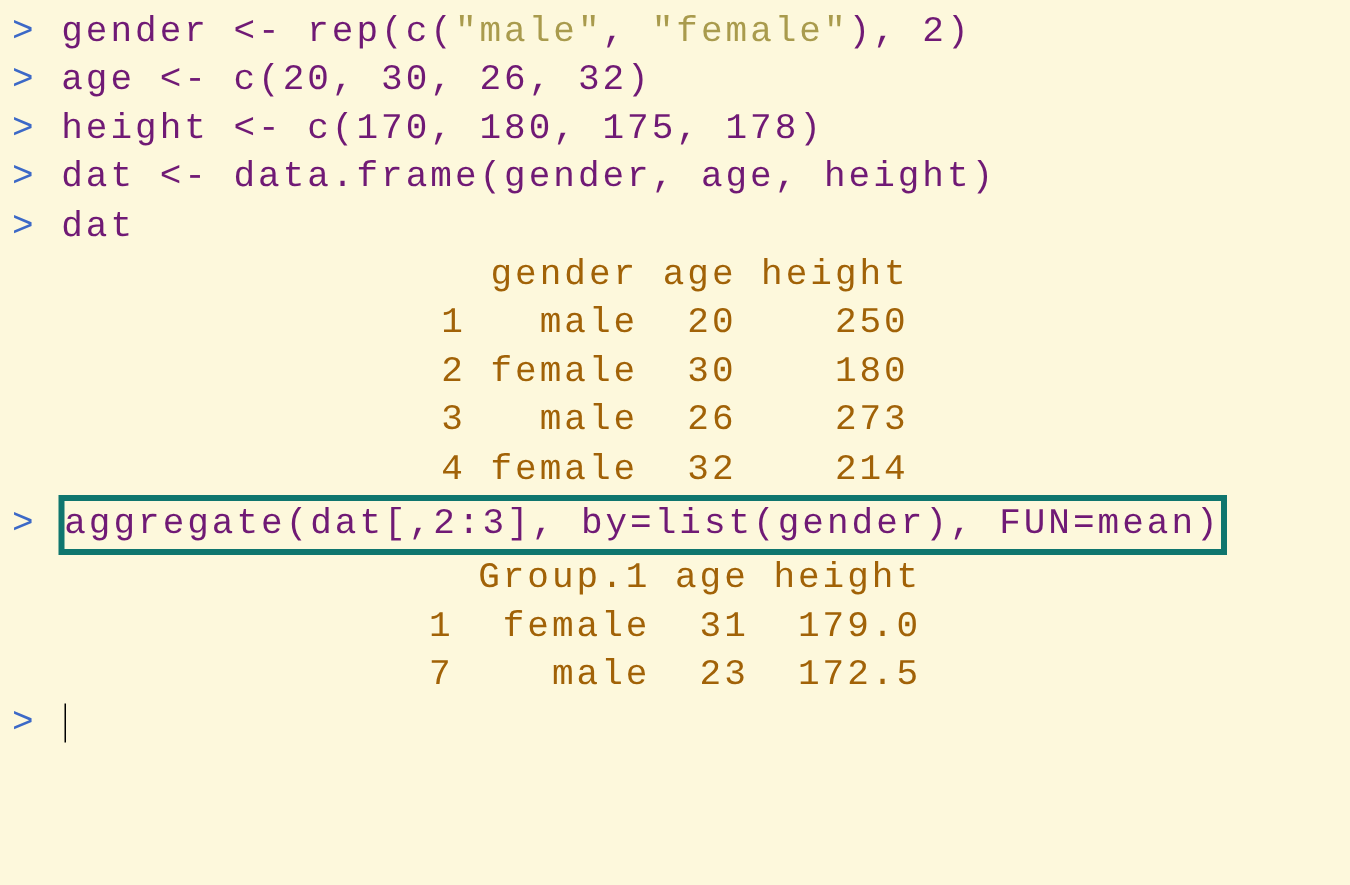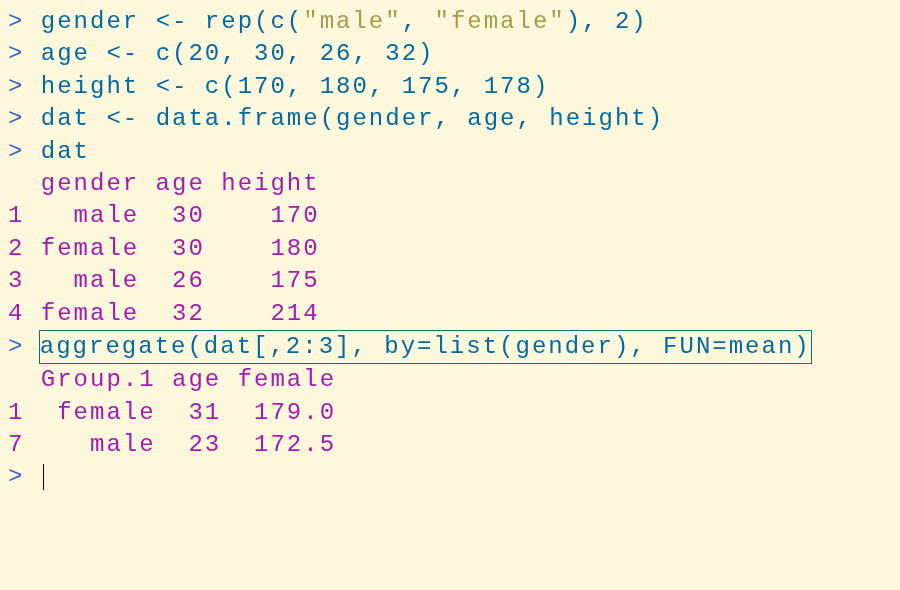--- a/index.html
+++ b/index.html
@@ -19,30 +19,31 @@
       overflow: hidden;
     }
     .line {
       white-space: pre;
       color: #2b7fc4;
     }
     .prompt {
       color: #3c69c7;
     }
     .code {
-      color: #0369a1;
+      color: #701a75;
     }
     .string {
       color: #a99b4d;
     }
     .output {
-      color: #a21caf;
+      color: #a16207;
+      text-align: center;
     }
     .highlight-box {
-      border: 1px solid #0f766e;
+      border: 4px solid #0f766e;
       display: inline-block;
       padding: 0 0px;
       margin-left: -2px;
       font-family: Liberation Mono, monospace;
     }
     .cursor {
       display: inline-block;
       width: 1px;
       height: 26px;
       background: #000;
@@ -57,24 +58,24 @@
 
 <div class="line"><span class="prompt">&gt;</span> <span class="code">age &lt;- c(20, 30, 26, 32)</span></div>
 
 <div class="line"><span class="prompt">&gt;</span> <span class="code">height &lt;- c(170, 180, 175, 178)</span></div>
 
 <div class="line"><span class="prompt">&gt;</span> <span class="code">dat &lt;- data.frame(gender, age, height)</span></div>
 
 <div class="line"><span class="prompt">&gt;</span> <span class="code">dat</span></div>
 
 <div class="line output">  gender age height</div>
-<div class="line output">1   male  30    170</div>
+<div class="line output">1   male  20    250</div>
 <div class="line output">2 female  30    180</div>
-<div class="line output">3   male  26    175</div>
+<div class="line output">3   male  26    273</div>
 <div class="line output">4 female  32    214</div>
 
 <div class="line"><span class="prompt">&gt;</span> <span class="highlight-box"><span class="code">aggregate(dat[,2:3], by=list(gender), FUN=mean)</span></span></div>
 
-<div class="line output">  Group.1 age female</div>
+<div class="line output">  Group.1 age height</div>
 <div class="line output">1  female  31  179.0</div>
 <div class="line output">7    male  23  172.5</div>
 
 <div class="line"><span class="prompt">&gt;</span> <span class="cursor"></span></div>
 
 </body></html>

